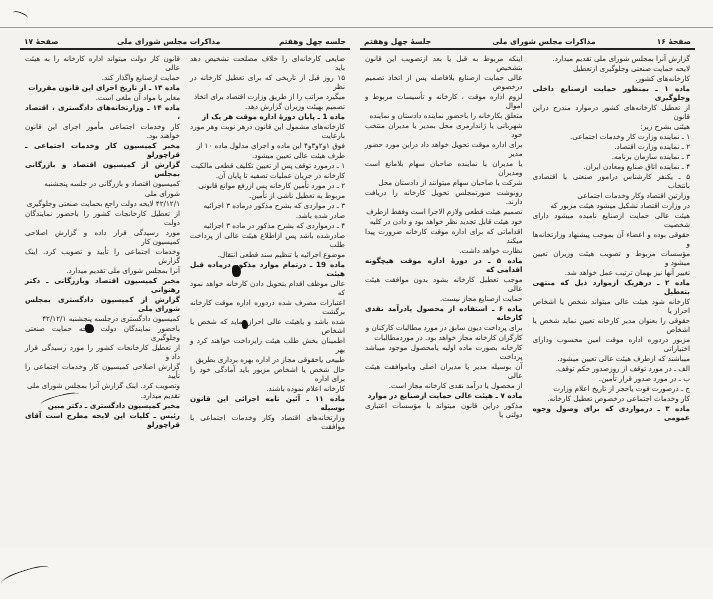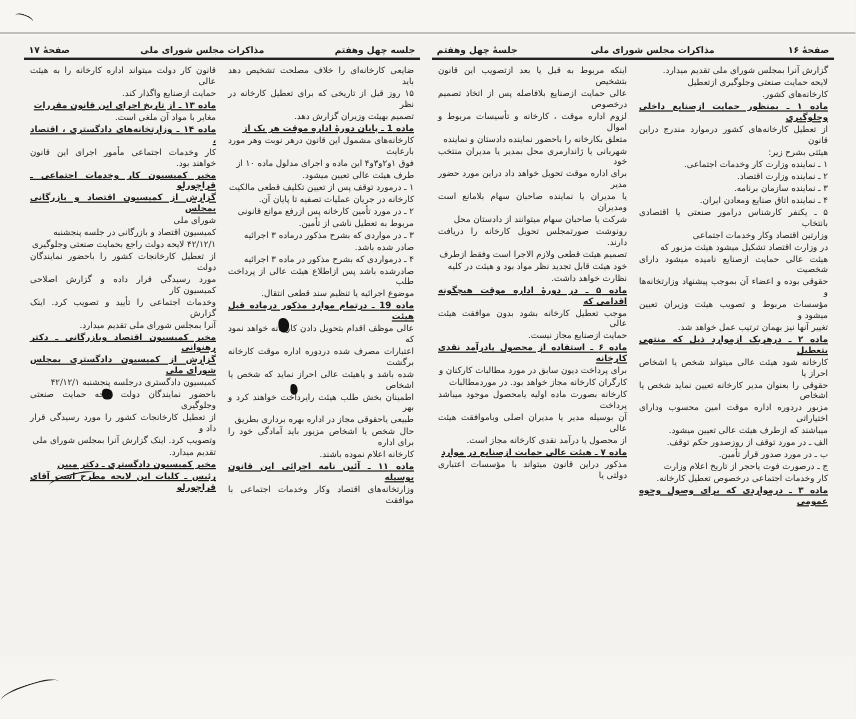--- a/index.html
+++ b/index.html
@@ -24,21 +24,21 @@
     height: 16px; border-bottom: 2px solid #222; padding: 0 4px 2px 4px;
     font-size: 7.5px; font-weight: bold;
   }
   .cols { display: flex; flex-direction: row; height: 500px; margin-top: 4px; }
   .col {
     width: 50%; padding: 0 5px; box-sizing: border-box;
     font-size: 7.2px; line-height: 9px; text-align: justify;
     overflow: hidden;
   }
   .col p { margin: 0 0 1px 0; }
-  .col .bold { font-weight: bold; text-decoration: underline; }
+  .col .bold { font-weight: bold; }
   .ink {
     position: absolute; background: #111; border-radius: 40% 60% 50% 50%;
   }
   .pen-stroke {
     position: absolute; border-top: 1.5px solid #222; border-radius: 50%;
   }
 </style>
 </head>
 <body>
 
@@ -49,20 +49,21 @@
 <div class="page page-left">
   <div class="page-header">
     <span>جلسه چهل وهفتم</span>
     <span>مذاکرات مجلس شورای ملی</span>
     <span>صفحهٔ ۱۷</span>
   </div>
   <div class="cols">
     <div class="col">
         <p>ضایعی کارخانه‌ای را خلاف مصلحت تشخیص دهد باید</p>
         <p>۱۵ روز قبل از تاریخی که برای تعطیل کارخانه در نظر</p>
+        <p>میگیرد مراتب را از طریق وزارت اقتصاد برای اتخاذ</p>
         <p>تصمیم بهیئت وزیران گزارش دهد.</p>
         <p class="bold">ماده 1 ـ پایان دورهٔ اداره موقت هر یک از</p>
         <p>کارخانه‌های مشمول این قانون درهر نوبت وهر مورد بارعایت</p>
         <p>فوق ۱و۲و۳و۴ این ماده و اجرای مدلول ماده ۱۰ از</p>
         <p>طرف هیئت عالی تعیین میشود.</p>
         <p>۱ ـ درمورد توقف پس از تعیین تکلیف قطعی مالکیت</p>
         <p>کارخانه در جریان عملیات تصفیه تا پایان آن.</p>
         <p>۲ ـ در مورد تأمین کارخانه پس ازرفع موانع قانونی</p>
         <p>مربوط به تعطیل ناشی از تأمین.</p>
         <p>۳ ـ در مواردی که بشرح مذکور درماده ۳ اجرائیه</p>
@@ -83,32 +84,33 @@
       </div>
     <div class="col">
         <p>قانون کار دولت میتواند اداره کارخانه را به هیئت عالی</p>
         <p>حمایت ازصنایع واگذار کند.</p>
         <p class="bold">ماده ۱۳ ـ از تاریخ اجرای این قانون مقررات</p>
         <p>مغایر با مواد آن ملغی است.</p>
         <p class="bold">ماده ۱۴ ـ وزارتخانه‌های دادگستری ، اقتصاد ،</p>
         <p>کار وخدمات اجتماعی مأمور اجرای این قانون خواهند بود.</p>
         <p class="bold">مخبر کمیسیون کار وخدمات اجتماعی ـ قراچورلو</p>
         <p class="bold">گزارش از کمیسیون اقتصاد و بازرگانی بمجلس</p>
+        <p>کمیسیون اقتصاد و بازرگانی در جلسه پنجشنبه</p>
         <p>شورای ملی</p>
-        <p>کمیسیون اقتصاد و بازرگانی در جلسه پنجشنبه</p>
         <p>۴۲/۱۲/۱ لایحه دولت راجع بحمایت صنعتی وجلوگیری</p>
         <p>از تعطیل کارخانجات کشور را باحضور نمایندگان دولت</p>
         <p>مورد رسیدگی قرار داده و گزارش اصلاحی کمیسیون کار</p>
         <p>وخدمات اجتماعی را تأیید و تصویب کرد. اینک گزارش</p>
         <p>آنرا بمجلس شورای ملی تقدیم میدارد.</p>
         <p class="bold">مخبر کمیسیون اقتصاد وبازرگانی ـ دکتر رهنوانی</p>
         <p class="bold">گزارش از کمیسیون دادگستری بمجلس شورای ملی</p>
         <p>کمیسیون دادگستری درجلسه پنجشنبه ۴۲/۱۲/۱</p>
         <p>باحضور نمایندگان دولت لایحه حمایت صنعتی وجلوگیری</p>
         <p>از تعطیل کارخانجات کشور را مورد رسیدگی قرار داد و</p>
+        <p>گزارش اصلاحی کمیسیون کار وخدمات اجتماعی را تأیید</p>
         <p>وتصویب کرد. اینک گزارش آنرا بمجلس شورای ملی</p>
         <p>تقدیم میدارد.</p>
         <p class="bold">مخبر کمیسیون دادگستری ـ دکتر مبین</p>
         <p class="bold">رئیس ـ کلیات این لایحه مطرح است آقای قراچورلو</p>
       </div>
   </div>
 </div>
 
 <div class="page page-right">
   <div class="page-header">
@@ -150,21 +152,22 @@
         <p>اینکه مربوط به قبل یا بعد ازتصویب این قانون بتشخیص</p>
         <p>عالی حمایت ازصنایع بلافاصله پس از اتخاذ تصمیم درخصوص</p>
         <p>لزوم اداره موقت ، کارخانه و تأسیسات مربوط و اموال</p>
         <p>متعلق بکارخانه را باحضور نماینده دادستان و نماینده</p>
         <p>شهربانی یا ژاندارمری محل بمدیر یا مدیران منتخب خود</p>
         <p>برای اداره موقت تحویل خواهد داد دراین مورد حضور مدیر</p>
         <p>یا مدیران یا نماینده صاحبان سهام بلامانع است ومدیران</p>
         <p>شرکت یا صاحبان سهام میتوانند از دادستان محل</p>
         <p>رونوشت صورتمجلس تحویل کارخانه را دریافت دارند.</p>
         <p>تصمیم هیئت قطعی ولازم الاجرا است وفقط ازطرف</p>
-        <p>خود هیئت قابل تجدید نظر مواد بود و هیئت در کلیه</p>
+        <p>خود هیئت قابل تجدید نظر خواهد بود و دادن در کلیه</p>
+        <p>اقداماتی که برای اداره موقت کارخانه ضرورت پیدا میکند</p>
         <p>نظارت خواهد داشت.</p>
         <p class="bold">ماده ۵ ـ در دورهٔ اداره موقت هیچگونه اقدامی که</p>
         <p>موجب تعطیل کارخانه بشود بدون موافقت هیئت عالی</p>
         <p>حمایت ازصنایع مجاز نیست.</p>
         <p class="bold">ماده ۶ ـ استفاده از محصول یادرآمد نقدی کارخانه</p>
         <p>برای پرداخت دیون سابق در مورد مطالبات کارکنان و</p>
         <p>کارگران کارخانه مجاز خواهد بود. در موردمطالبات</p>
         <p>کارخانه بصورت ماده اولیه یامحصول موجود میباشد پرداخت</p>
         <p>آن بوسیله مدیر یا مدیران اصلی وباموافقت هیئت عالی</p>
         <p>از محصول یا درآمد نقدی کارخانه مجاز است.</p>

